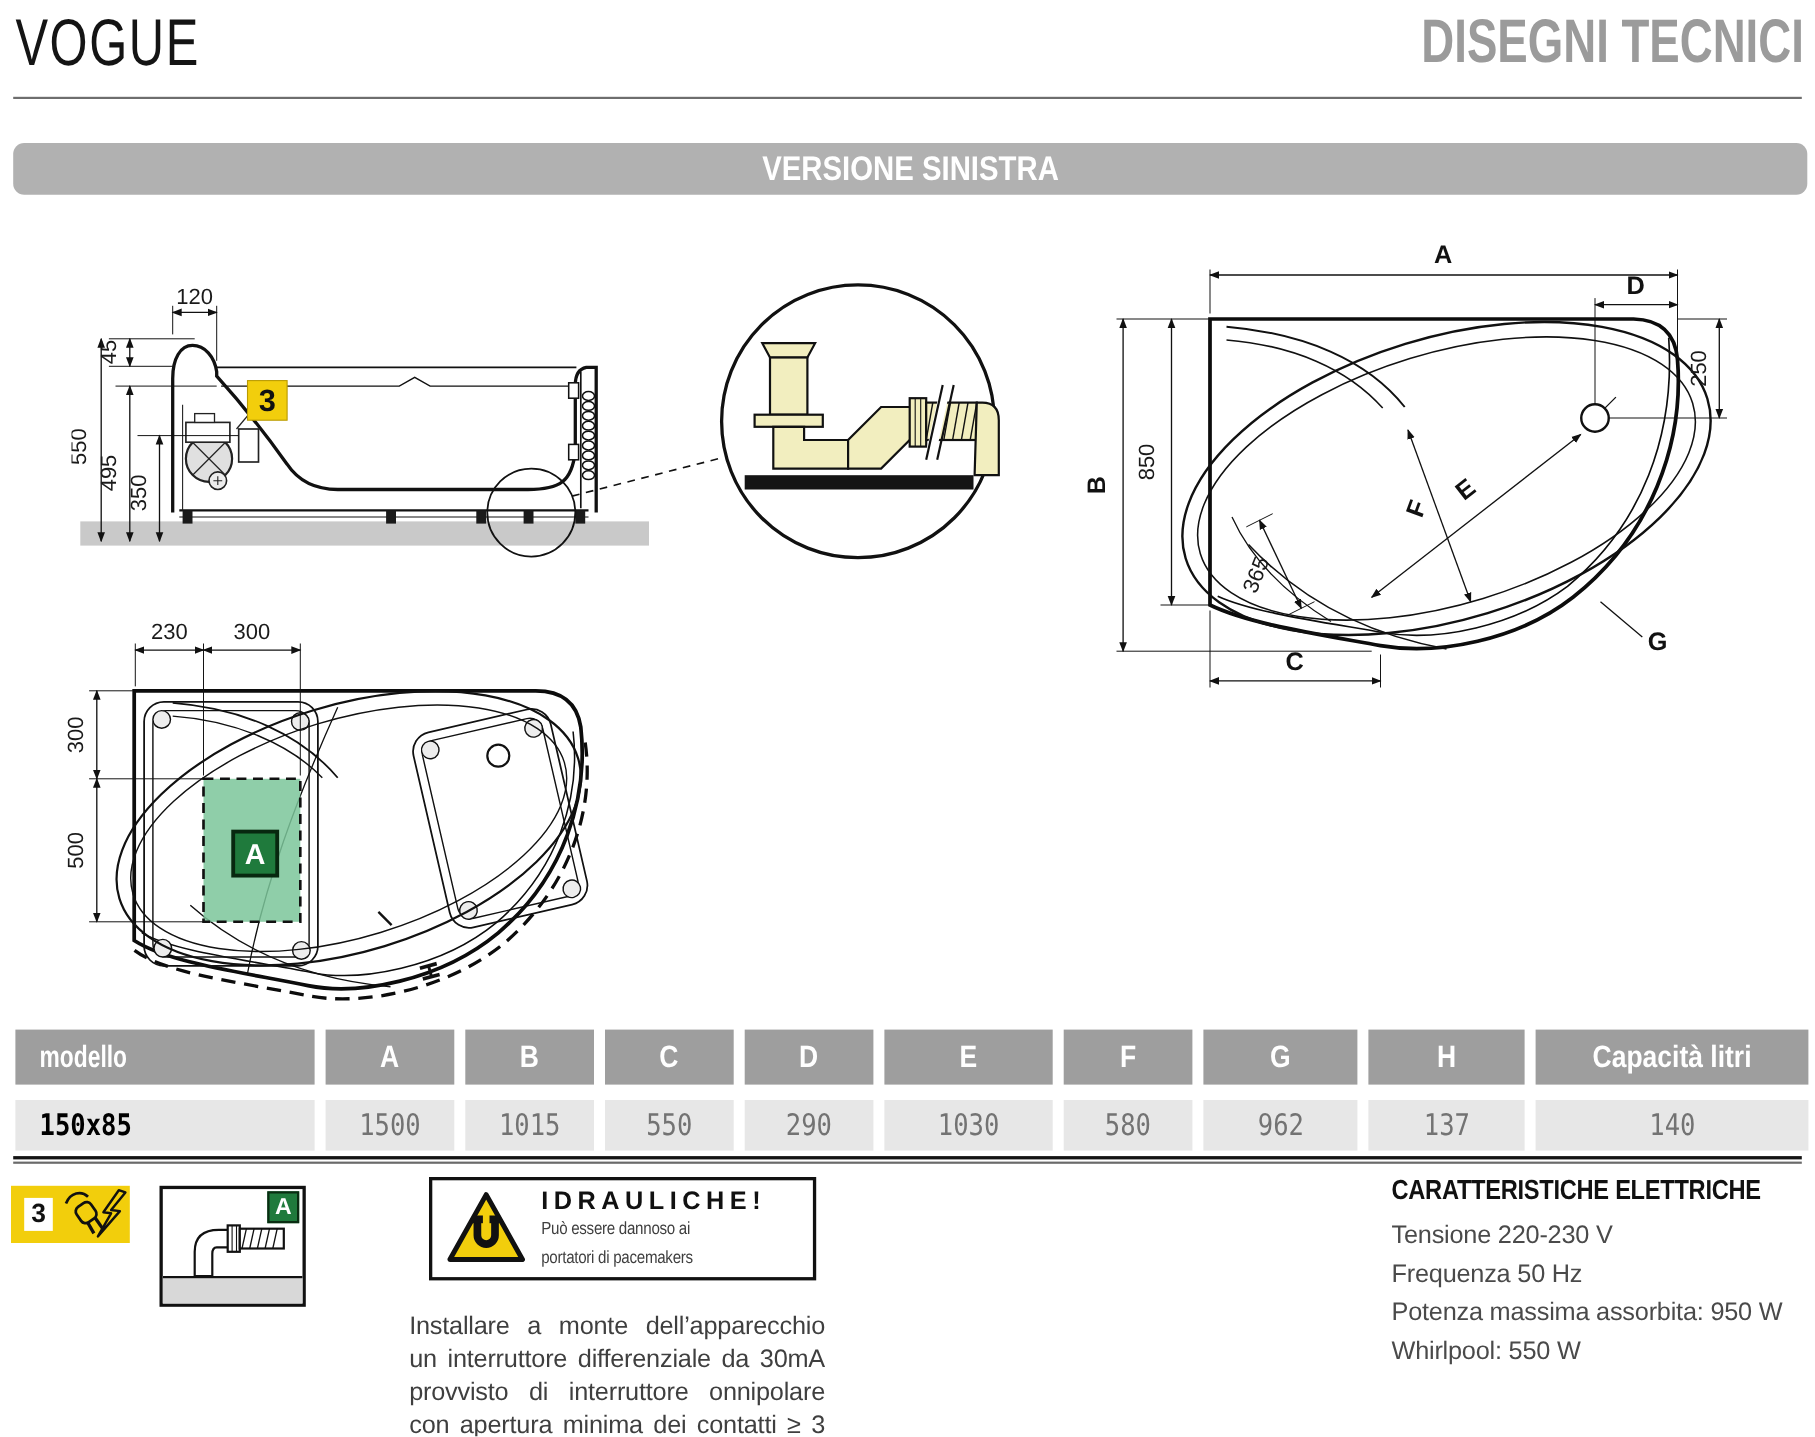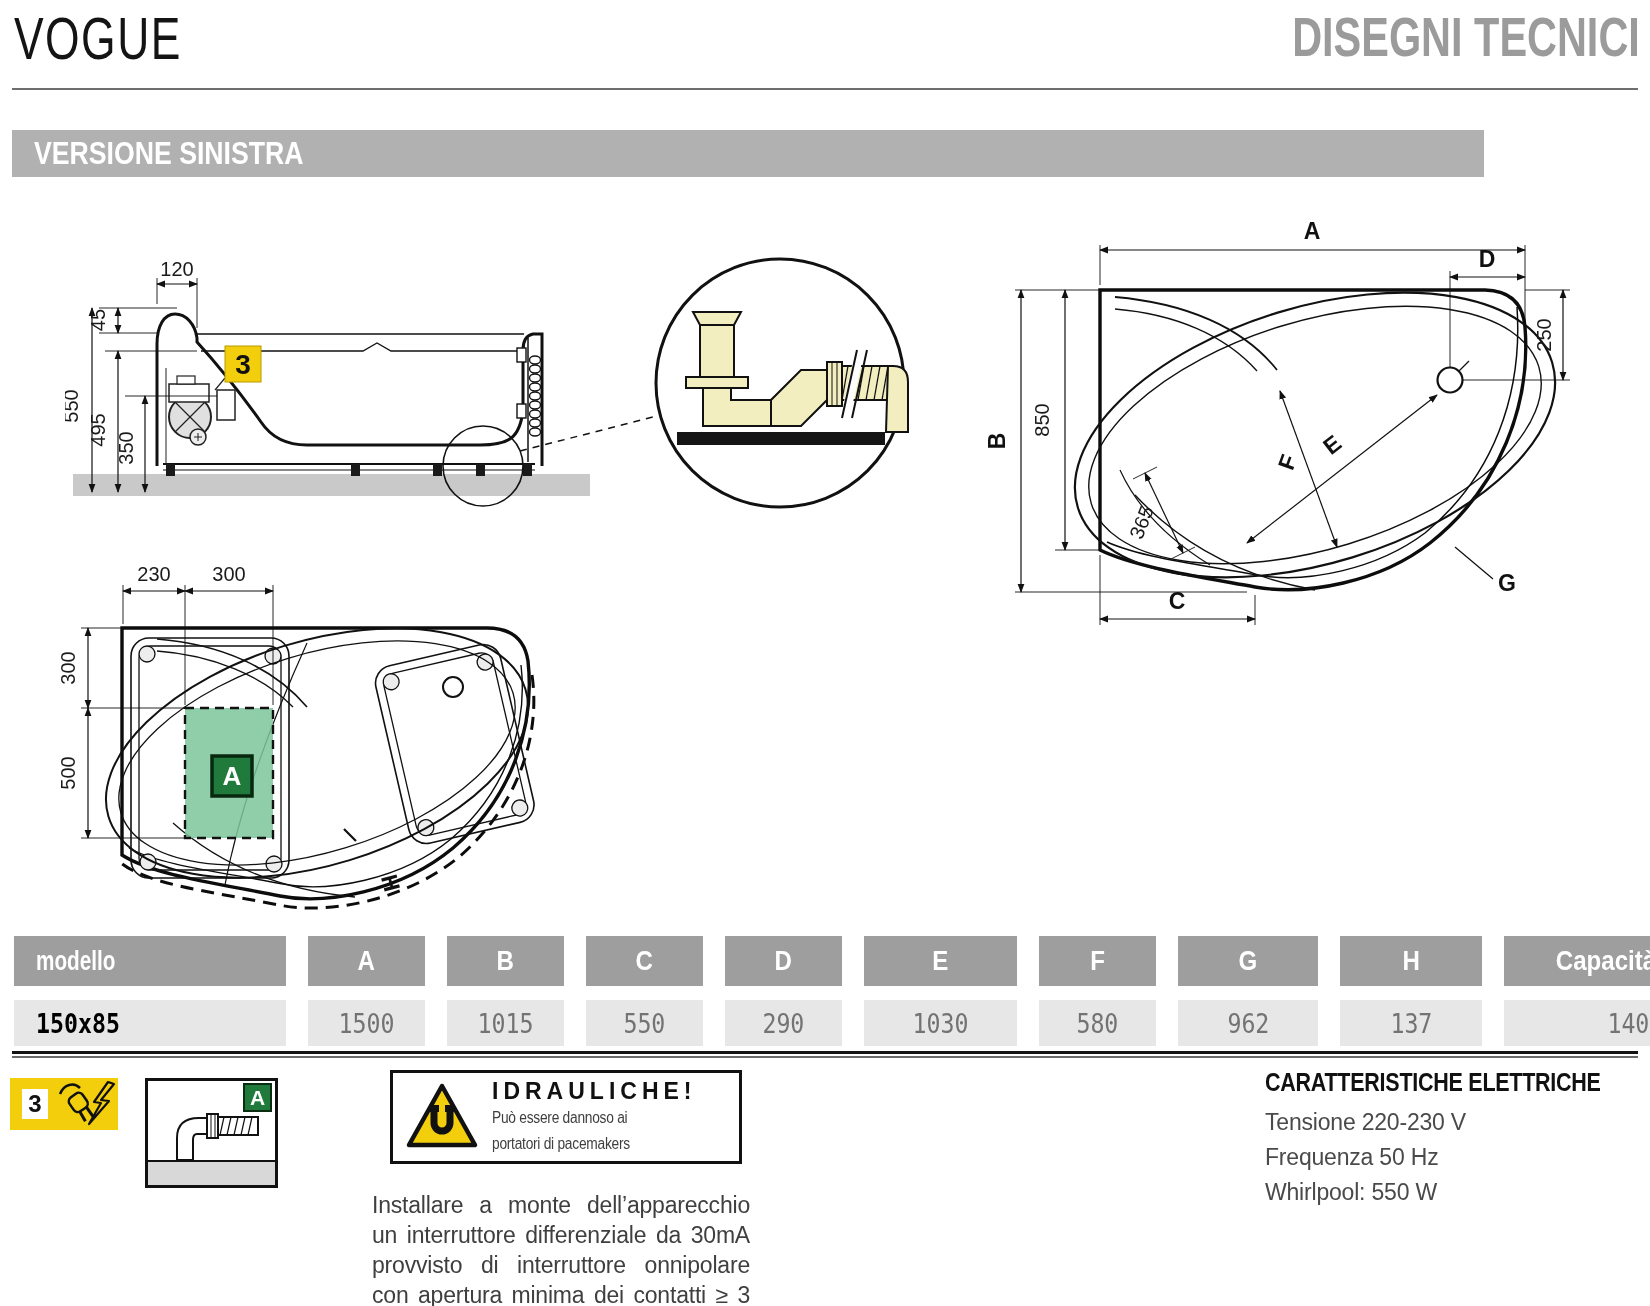--- a/index.html
+++ b/index.html
@@ -6,30 +6,30 @@
   .page{position:relative;width:1650px;height:1306px;background:#fff;overflow:hidden;
         font-family:"Liberation Sans",sans-serif;color:#111;}
   .abs{position:absolute;}
   .condL{display:inline-block;transform:scaleX(.74);transform-origin:left center;white-space:nowrap;}
   .condR{display:inline-block;transform:scaleX(.74);transform-origin:right center;white-space:nowrap;}
   .condC{display:inline-block;transform:scaleX(.86);transform-origin:center;white-space:nowrap;}
 
   .brand{left:14px;top:4px;font-size:60px;font-weight:normal;letter-spacing:2px;color:#141414;}
   .doctitle{right:10px;top:4px;font-size:56px;font-weight:bold;color:#9b9b9b;text-align:right;}
   .toprule{left:12px;top:88px;width:1626px;height:2px;background:#6e6e6e;}
-  .banner{left:12px;top:130px;width:1472px;height:47px;background:#b1b1b1;
-          display:flex;align-items:center;}
+  .banner{left:12px;top:130px;width:1631px;height:47px;background:#b1b1b1;
+          display:flex;align-items:center;justify-content:center;border-radius:10px;}
   .banner span{color:#fff;font-weight:bold;font-size:31px;}
 
   svg text{font-family:"Liberation Sans",sans-serif;}
   .dim{font-size:20px;fill:#1a1a1a;}
   .dimB{font-size:23px;font-weight:bold;fill:#111;}
   .badge3txt{font-size:28px;font-weight:bold;fill:#111;}
 
-  .grid{left:14px;display:grid;grid-template-columns:272px 117px 117px 117px 117px 153px 117px 140px 142px 248px;column-gap:22px;width:1461px;}
+  .grid{left:14px;display:grid;grid-template-columns:272px 117px 117px 117px 117px 153px 117px 140px 142px 248px;column-gap:10px;width:1461px;}
   .grid.hdr{top:936px;}
   .grid.row{top:1000px;}
   .hcell{height:50px;background:#9e9e9e;display:flex;align-items:center;justify-content:center;
          color:#fff;font-weight:bold;font-size:28px;}
   .hcell.first{justify-content:flex-start;padding-left:22px;box-sizing:border-box;}
   .dcell{height:46px;background:#e7e7e7;display:flex;align-items:center;justify-content:center;
          font-family:"DejaVu Sans Mono",monospace;font-size:27px;color:#737373;}
   .dcell.first{justify-content:flex-start;padding-left:22px;box-sizing:border-box;font-weight:bold;font-size:27px;color:#000;}
   .tline1{left:12px;top:1051px;width:1626px;height:3px;background:#141414;}
   .tline2{left:12px;top:1056px;width:1626px;height:2px;background:#6a6a6a;}
@@ -395,16 +395,17 @@
     <div class="l"><span class="condC" style="transform-origin:left center">Può essere dannoso ai</span></div>
     <div class="l"><span class="condC" style="transform-origin:left center">portatori di pacemakers</span></div>
   </div>
 
   <div class="abs note">Installare a monte dell’apparecchio un interruttore differenziale da 30mA provvisto di interruttore onnipolare con apertura minima dei contatti ≥ 3 mm.</div>
 
   <div class="abs speccol ele">
     <div class="t"><span class="condC" style="transform-origin:left center">CARATTERISTICHE ELETTRICHE</span></div>
     <div class="l">Tensione 220-230 V</div>
     <div class="l">Frequenza 50 Hz</div>
+    <div class="l">Potenza massima assorbita: 950 W</div>
     <div class="l">Whirlpool: 550 W</div>
   </div>
 
 </div>
 
 </body></html>

